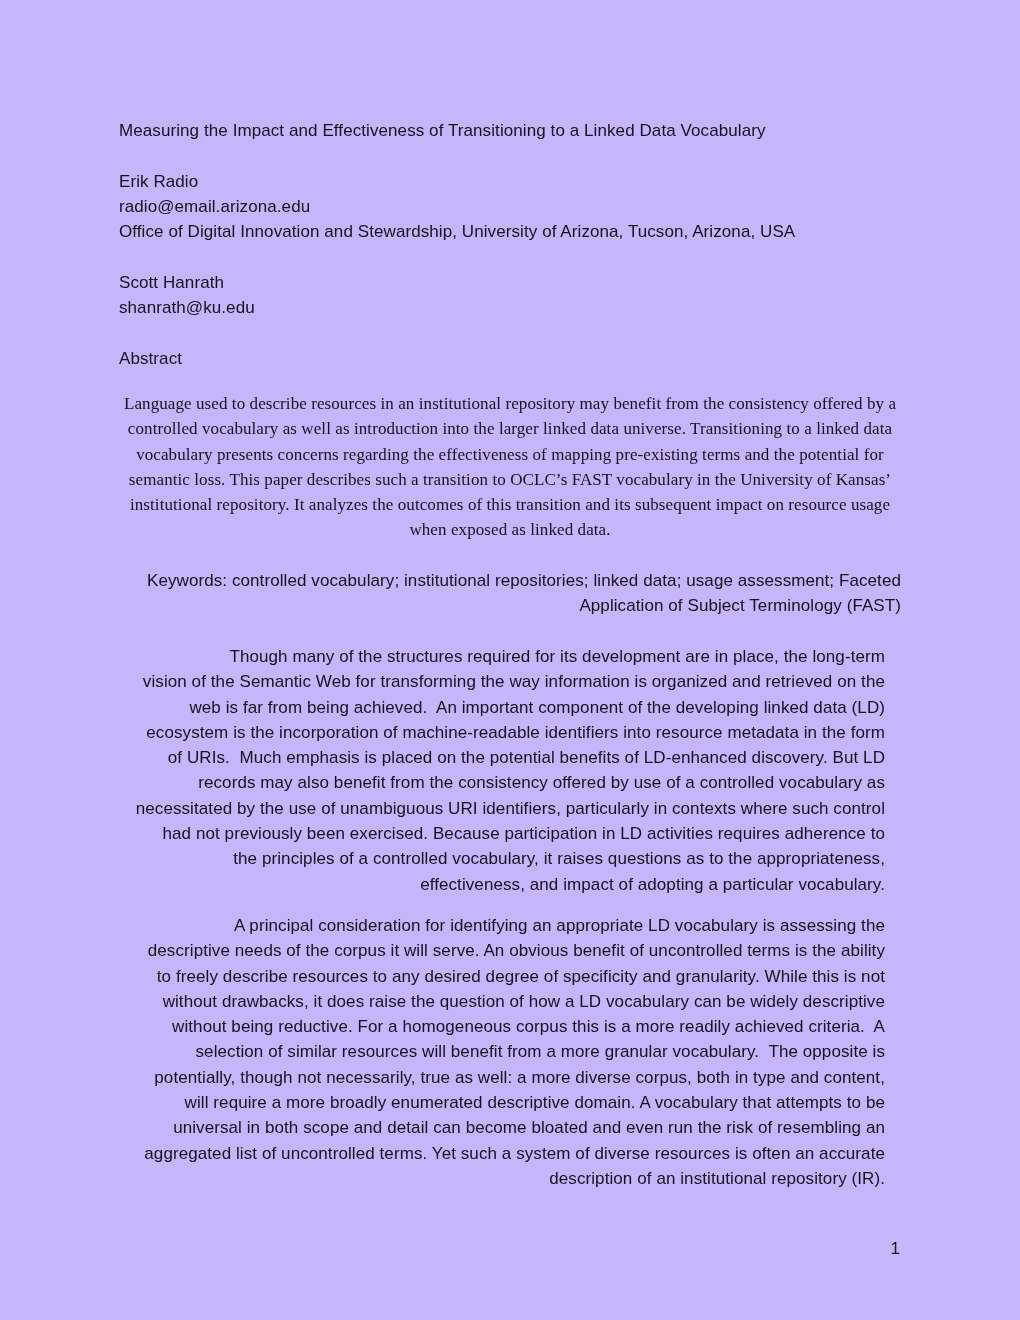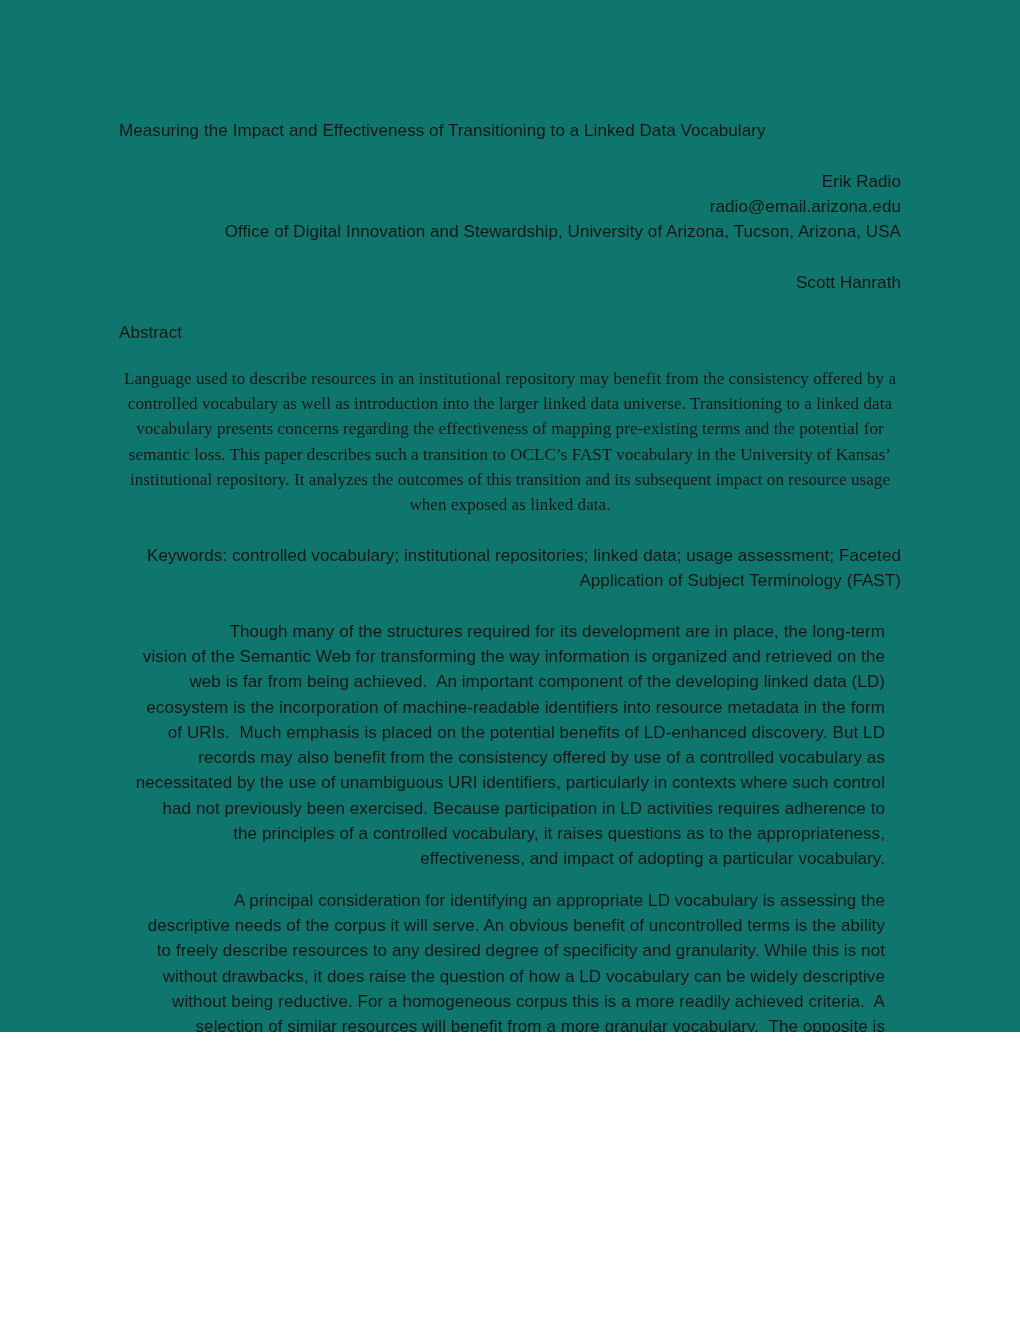--- a/index.html
+++ b/index.html
@@ -14,22 +14,22 @@
     font-family: "Liberation Sans", sans-serif;
     color: #000000;
     -webkit-font-smoothing: antialiased;
   }
 
   #page {
     position: absolute;
     left: 0;
     top: 0;
     width: 1020px;
-    height: 1032px;
-    background: #0f766e;
+    height: 1320px;
+    background: #c4b5fd;
     overflow: hidden;
   }
 
   #content {
     position: absolute;
     left: 119px;
     top: 118px;
     width: 782px;
   }
 
@@ -46,21 +46,20 @@
   .title-block {
     margin: 0 0 25.3px 0;
   }
 
   .author-block {
     margin: 0 0 25.3px 0;
   }
 
   .author-block .line {
     display: block;
-    text-align: right;
   }
 
   .heading {
     margin: 0 0 20px 0;
   }
 
   .abstract-para {
     margin: 0 0 25.3px 0;
     text-align: center;
     font-family: Liberation Serif, serif;
@@ -101,20 +100,21 @@
     </div>
 
     <div class="author-block">
       <span class="line">Erik Radio</span>
       <span class="line">radio@email.arizona.edu</span>
       <span class="line">Office of Digital Innovation and Stewardship, University of Arizona, Tucson, Arizona, USA</span>
     </div>
 
     <div class="author-block">
       <span class="line">Scott Hanrath</span>
+      <span class="line">shanrath@ku.edu</span>
     </div>
 
     <div class="heading">Abstract</div>
 
     <div class="para abstract-para">Language used to describe resources in an institutional repository may benefit from the consistency offered by a controlled vocabulary as well as introduction into the larger linked data universe. Transitioning to a linked data vocabulary presents concerns regarding the effectiveness of mapping pre-existing terms and the potential for semantic loss. This paper describes such a transition to OCLC’s FAST vocabulary in the University of Kansas’ institutional repository. It analyzes the outcomes of this transition and its subsequent impact on resource usage when exposed as linked data.</div>
 
     <div class="para keywords-para">Keywords: controlled vocabulary; institutional repositories; linked data; usage assessment; Faceted Application of Subject Terminology (FAST)</div>
 
     <div class="para body-para">Though many of the structures required for its development are in place, the long-term vision of the Semantic Web for transforming the way information is organized and retrieved on the web is far from being achieved.  An important component of the developing linked data (LD) ecosystem is the incorporation of machine-readable identifiers into resource metadata in the form of URIs.  Much emphasis is placed on the potential benefits of LD-enhanced discovery. But LD records may also benefit from the consistency offered by use of a controlled vocabulary as necessitated by the use of unambiguous URI identifiers, particularly in contexts where such control had not previously been exercised. Because participation in LD activities requires adherence to the principles of a controlled vocabulary, it raises questions as to the appropriateness, effectiveness, and impact of adopting a particular vocabulary.</div>
 

